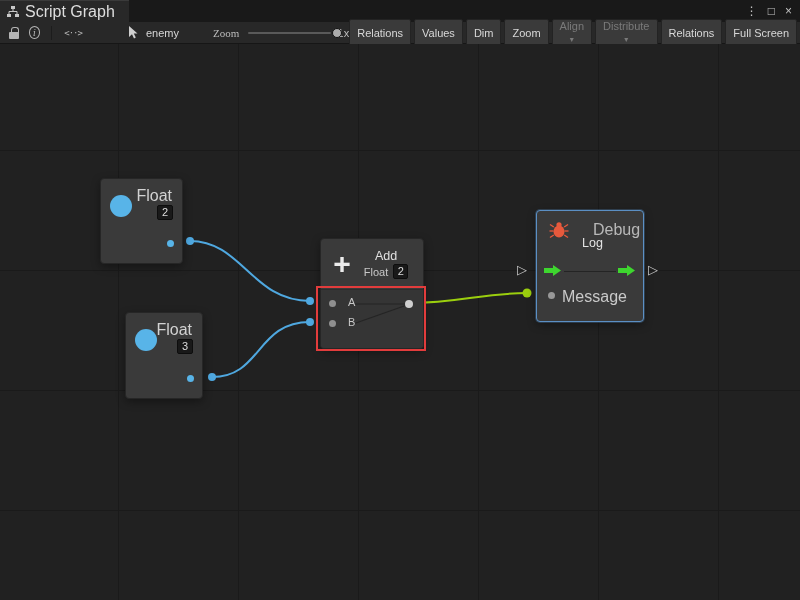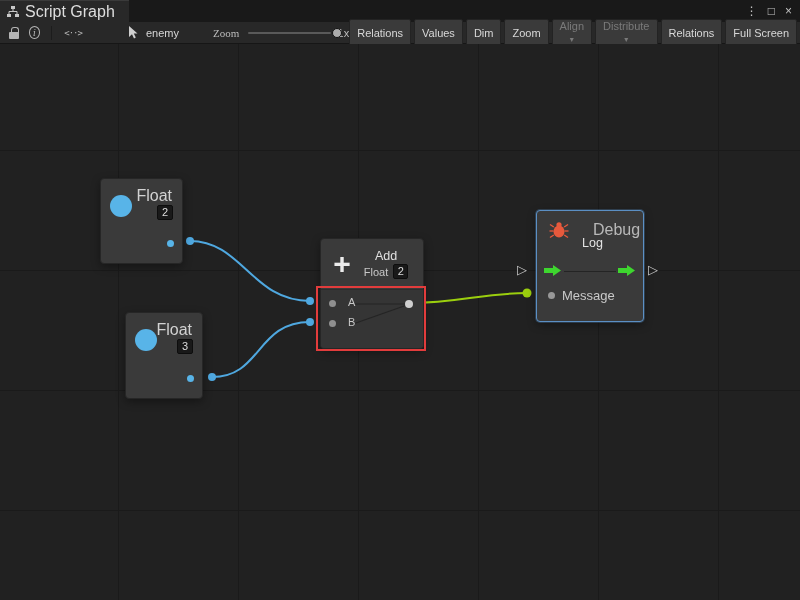--- a/index.html
+++ b/index.html
@@ -94,21 +94,21 @@
   
   .log-node { border:1px solid #5b8fc4; box-shadow:0 0 0 1px rgba(91,143,196,.30), 0 3px 8px rgba(0,0,0,.35); }
   .log-category { position:absolute; left:56px; top:10px; font-size:16px; color:#b8b8b8; }
   .log-title { position:absolute; left:45px; top:25px; font-size:12.5px; color:#e3e3e3; }
   .bug { position:absolute; left:12px; top:10px; }
   .flow-arrow { position:absolute; top:53px; }
   .flow-arrow.in { left:7px; }
   .flow-arrow.out { right:7px; }
   .flow-line { position:absolute; top:60px; left:27px; right:27px; height:1px; background:#242424; }
   .msg-dot { position:absolute; left:11px; top:81px; width:7px; height:7px; border-radius:50%; background:#989898; }
-  .msg-label { position:absolute; left:25px; top:77px; font-size:13px; color:#c9c9c9; }
+  .msg-label { position:absolute; left:25px; top:77px; font-size:16px; color:#c9c9c9; }
 
   .tri { position:absolute; z-index:2; color:#c8c8c8; font-size:13px; line-height:16px; }
 </style>
 </head>
 <body>
 
 <div class="titlebar">
   <div class="tab">
     <svg width="12" height="12" viewBox="0 0 12 12">
       <g fill="#c8c8c8">

